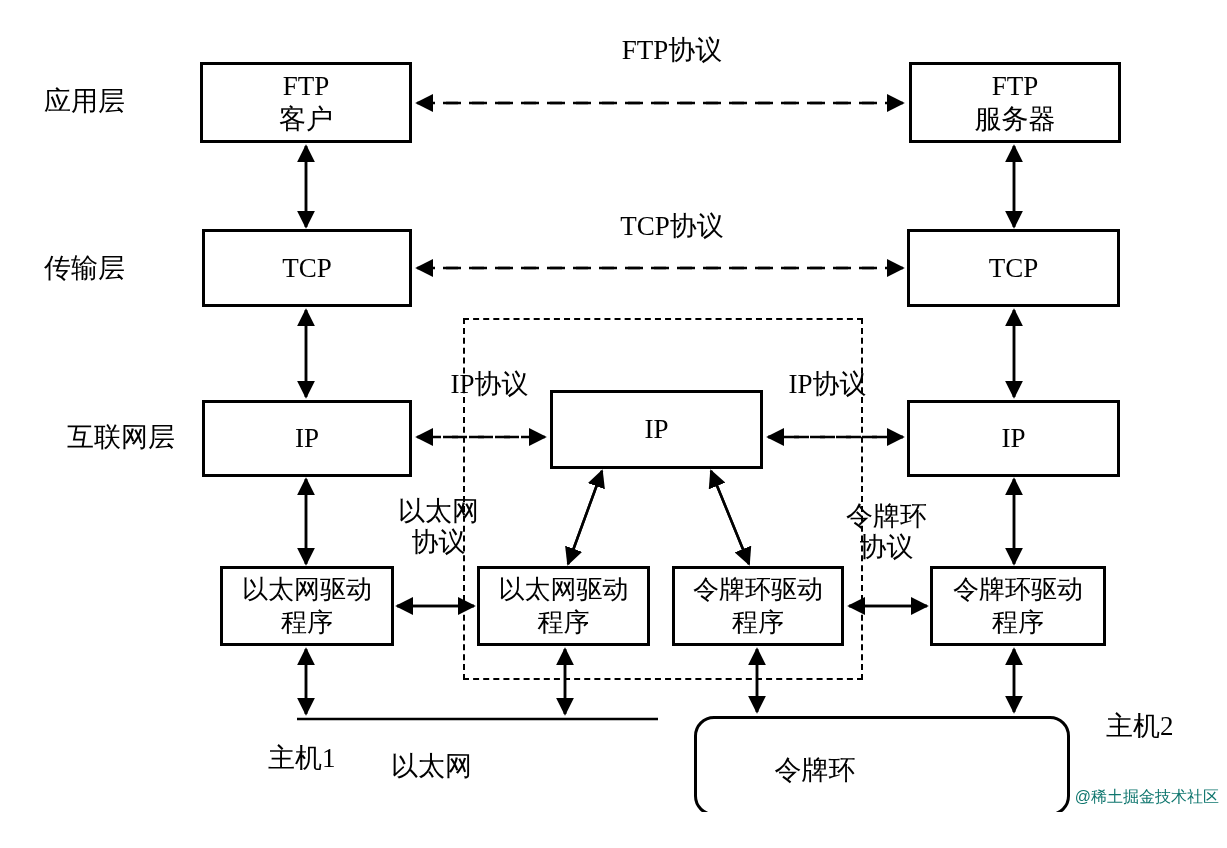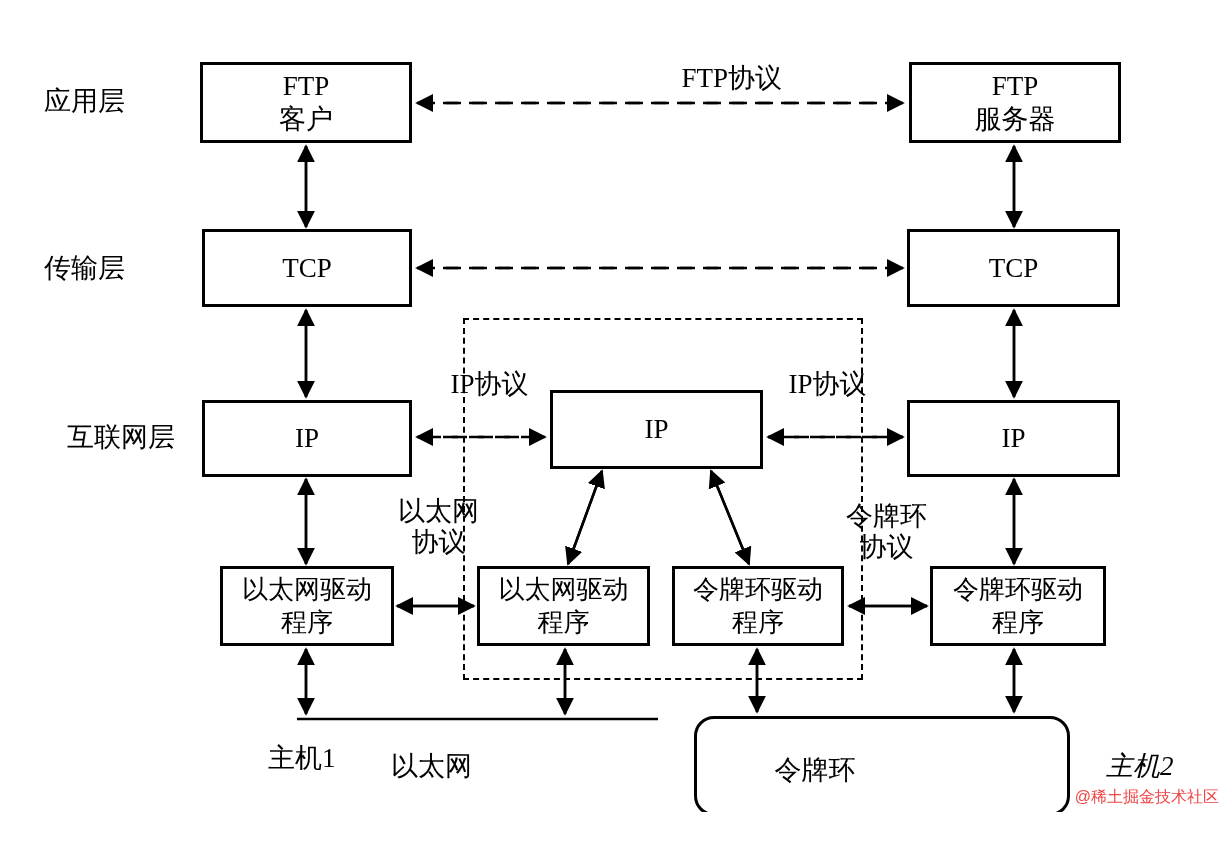--- a/index.html
+++ b/index.html
@@ -11,21 +11,21 @@
   .router{position:absolute;border:2.5px dashed #000;box-sizing:border-box;z-index:1;background:transparent;}
   .box{
     position:absolute;border:3px solid #000;background:#fff;
     display:flex;flex-direction:column;align-items:center;justify-content:center;
     font-size:27px;line-height:33px;text-align:center;box-sizing:border-box;z-index:2;
   }
   .rounded{border-radius:20px;}
   .label{position:absolute;font-size:27px;line-height:31px;text-align:center;z-index:3;white-space:nowrap;}
   .label span{display:block;}
   .watermark{
-    position:absolute;right:8px;bottom:4px;font-size:16px;color:#ef4444;
+    position:absolute;right:8px;bottom:4px;font-size:16px;color:#0f766e;
     font-family:"Liberation Sans",sans-serif;z-index:4;
   }
 </style>
 </head>
 <body>
 
 <div id="canvas">
 
   <svg class="wires" width="1227" height="848" viewBox="0 0 1227 848">
     <defs>
@@ -159,31 +159,32 @@
     <span>程序</span>
   </div>
 
   <div class="box rounded" style="left:694px;top:716px;width:376px;height:100px;"></div>
   <div class="label" style="left:735px;top:755px;width:160px;">令牌环</div>
 
   <div class="label" style="left:44px;top:86px;">应用层</div>
   <div class="label" style="left:44px;top:253px;">传输层</div>
   <div class="label" style="left:31px;top:422px;margin-left:36px;">互联网层</div>
 
-  <div class="label" style="left:562px;top:63px;width:220px;text-align:right;">FTP协议</div>
+  <div class="label" style="left:562px;top:35px;width:220px;">FTP协议</div>
+  <div class="label" style="left:562px;top:211px;width:220px;">TCP协议</div>
   <div class="label" style="left:432px;top:369px;width:115px;">IP协议</div>
   <div class="label" style="left:770px;top:369px;width:115px;">IP协议</div>
   <div class="label" style="left:381px;top:496px;width:115px;">
     <span>以太网</span>
     <span>协议</span>
   </div>
   <div class="label" style="left:829px;top:501px;width:115px;">
     <span>令牌环</span>
     <span>协议</span>
   </div>
 
   <div class="label" style="left:268px;top:743px;text-align:right;">主机1</div>
   <div class="label" style="left:391px;top:751px;">以太网</div>
-  <div class="label" style="left:1106px;top:751px;font-style:italic;">主机2</div>
+  <div class="label" style="left:1106px;top:711px;">主机2</div>
 
   <div class="watermark">@稀土掘金技术社区</div>
 
 </div>
 
 </body></html>

